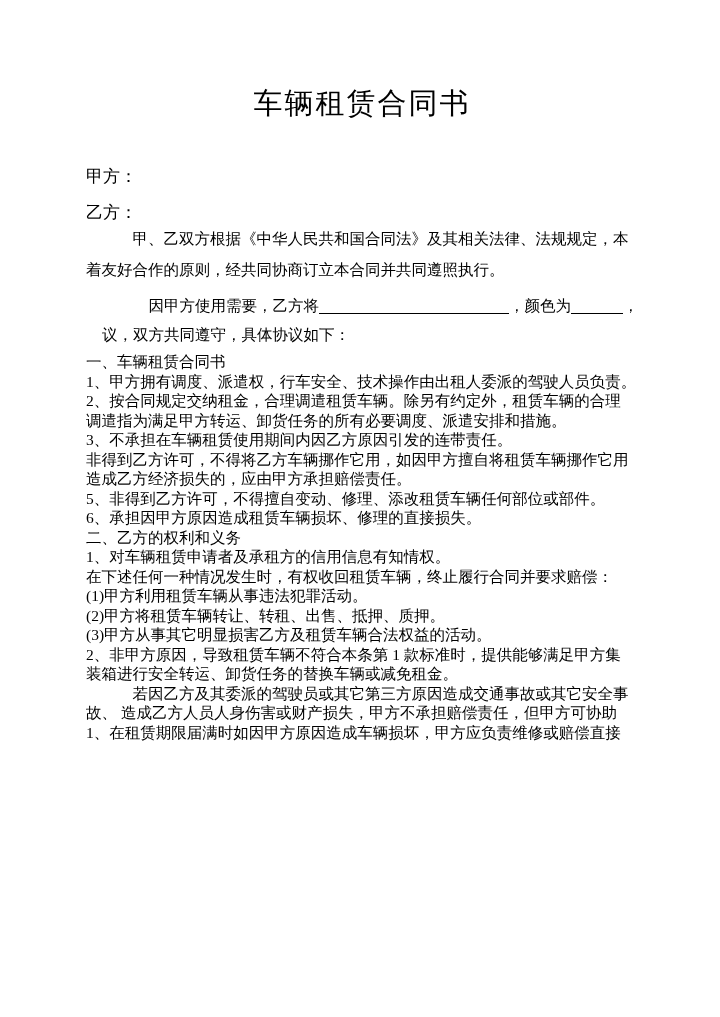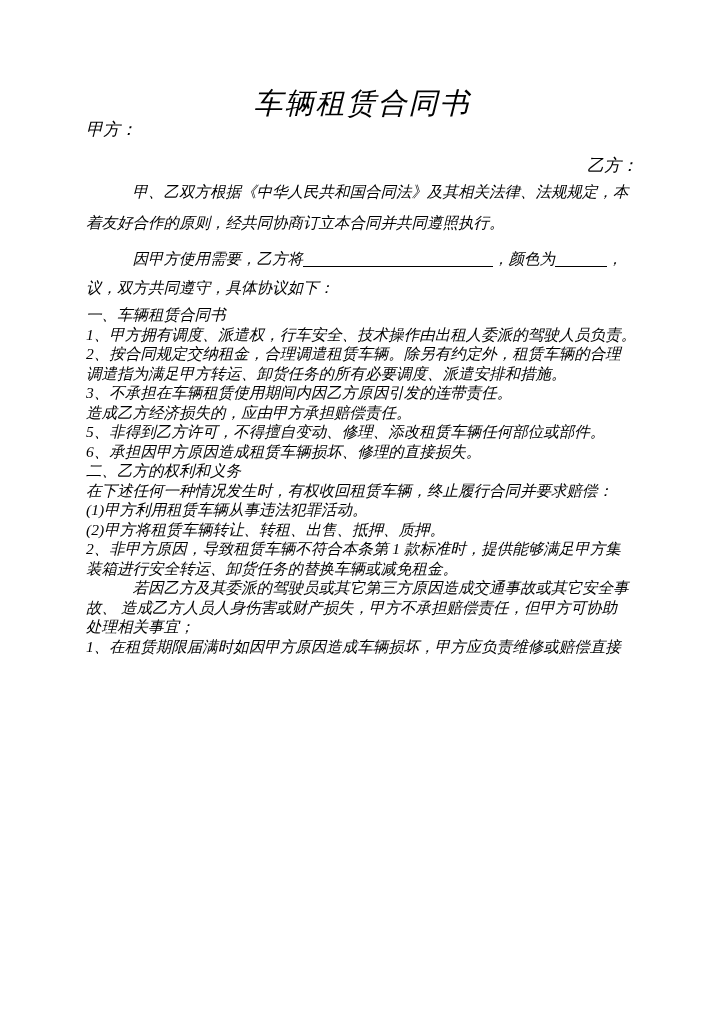--- a/index.html
+++ b/index.html
@@ -11,46 +11,46 @@
     position: relative;
     width: 720px;
     height: 1017px;
     margin: 0;
     background: #ffffff;
     color: #000000;
     font-family: "Liberation Serif", "DejaVu Serif", serif;
     box-sizing: border-box;
     padding: 86px 82px 16px 86px;
     overflow: hidden;
-    font-style: italic;
   }
   .title {
     margin: 0;
     font-size: 29px;
     line-height: 34px;
     font-weight: normal;
     text-align: center;
     letter-spacing: 2px;
     white-space: nowrap;
   }
   .party {
     font-size: 17px;
     line-height: 20px;
     white-space: pre;
   }
-  .party.a { }
-  .party.b { margin-top: 16px; text-align: right; }
+  .party.a { margin-top: 47px; }
+  .party.b { margin-top: 16px; }
   .intro {
     font-size: 15.5px;
     line-height: 31px;
   }
   .fill {
     margin-top: 6px;
     font-size: 15.5px;
     line-height: 29px;
+    margin-left: 16px;
   }
   .body-text {
     margin-top: 3px;
     font-size: 15.5px;
     line-height: 19.5px;
   }
   .line {
     white-space: pre;
     overflow: hidden;
   }
@@ -81,28 +81,30 @@
       <div class="line"><span>　　　因甲方使用需要，乙方将</span><span class="blank" style="width: 190px;"></span><span>，颜色为</span><span class="blank" style="width: 52px;"></span><span>，</span></div>
       <div class="line"><span>议，双方共同遵守，具体协议如下：</span></div>
     </div>
 
   <div class="body-text">
       <div class="line">一、车辆租赁合同书</div>
       <div class="line">1、甲方拥有调度、派遣权，行车安全、技术操作由出租人委派的驾驶人员负责。</div>
       <div class="line">2、按合同规定交纳租金，合理调遣租赁车辆。除另有约定外，租赁车辆的合理</div>
       <div class="line">调遣指为满足甲方转运、卸货任务的所有必要调度、派遣安排和措施。</div>
       <div class="line">3、不承担在车辆租赁使用期间内因乙方原因引发的连带责任。</div>
+      <div class="line">非得到乙方许可，不得将乙方车辆挪作它用，如因甲方擅自将租赁车辆挪作它用</div>
       <div class="line">造成乙方经济损失的，应由甲方承担赔偿责任。</div>
       <div class="line">5、非得到乙方许可，不得擅自变动、修理、添改租赁车辆任何部位或部件。</div>
       <div class="line">6、承担因甲方原因造成租赁车辆损坏、修理的直接损失。</div>
       <div class="line">二、乙方的权利和义务</div>
+      <div class="line">1、对车辆租赁申请者及承租方的信用信息有知情权。</div>
       <div class="line">在下述任何一种情况发生时，有权收回租赁车辆，终止履行合同并要求赔偿：</div>
       <div class="line">(1)甲方利用租赁车辆从事违法犯罪活动。</div>
       <div class="line">(2)甲方将租赁车辆转让、转租、出售、抵押、质押。</div>
+      <div class="line">(3)甲方从事其它明显损害乙方及租赁车辆合法权益的活动。</div>
       <div class="line">2、非甲方原因，导致租赁车辆不符合本条第 1 款标准时，提供能够满足甲方集</div>
       <div class="line">装箱进行安全转运、卸货任务的替换车辆或减免租金。</div>
       <div class="line">　　　若因乙方及其委派的驾驶员或其它第三方原因造成交通事故或其它安全事</div>
       <div class="line">故、 造成乙方人员人身伤害或财产损失，甲方不承担赔偿责任，但甲方可协助</div>
-      <div class="line">处理相关事宜；</div>
       <div class="line">1、在租赁期限届满时如因甲方原因造成车辆损坏，甲方应负责维修或赔偿直接</div>
     </div>
 
 </div>
 
 </body></html>

